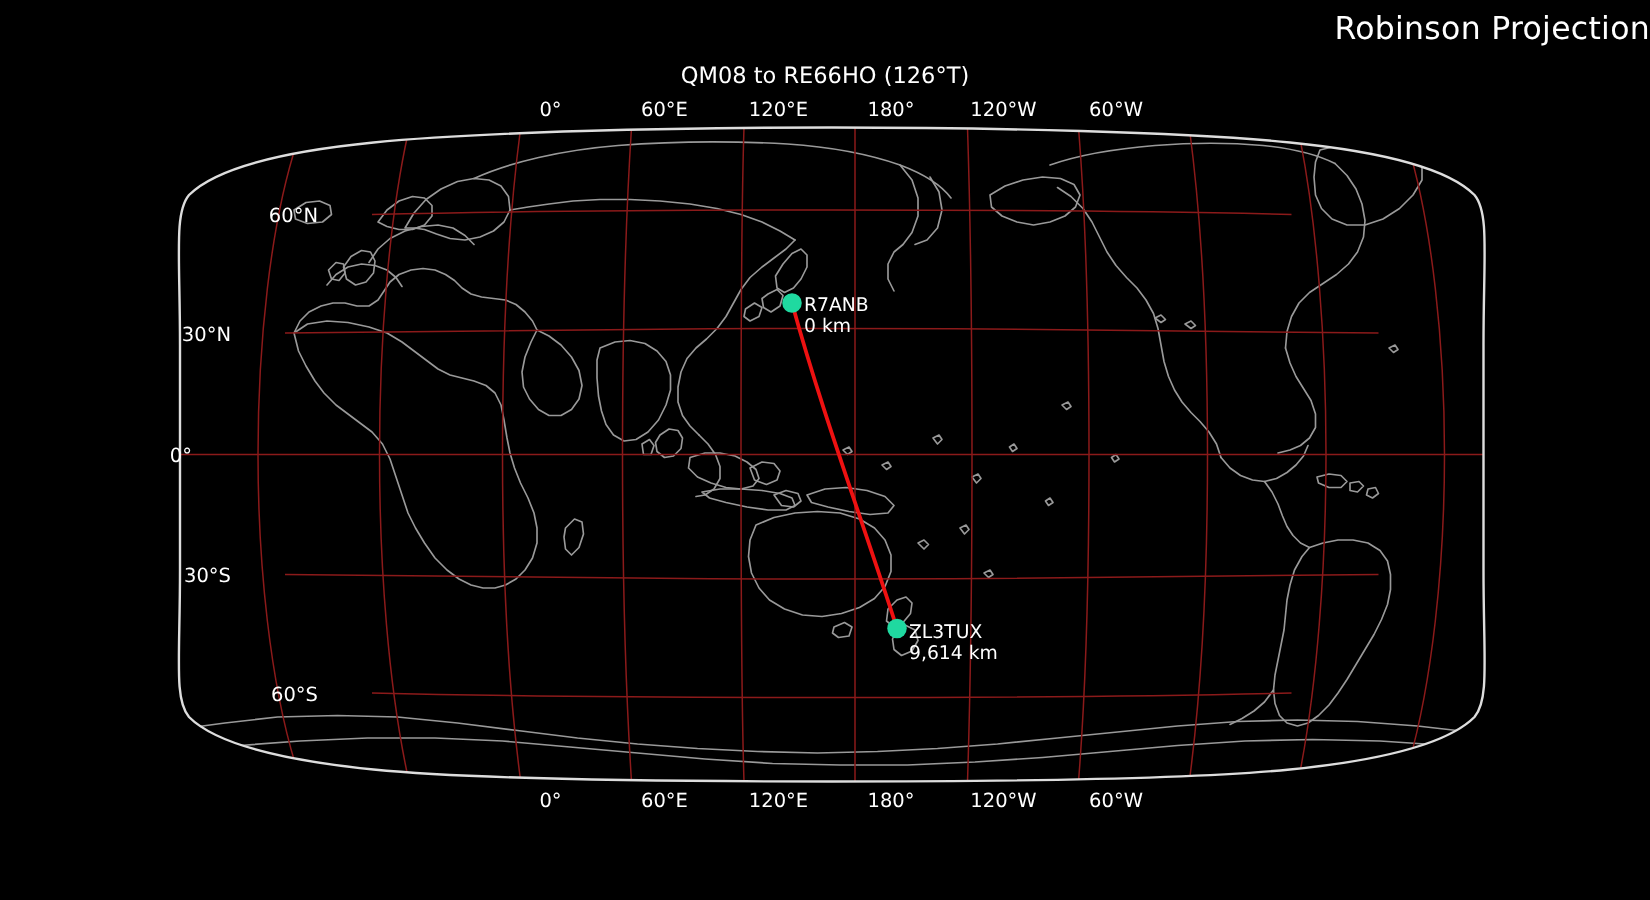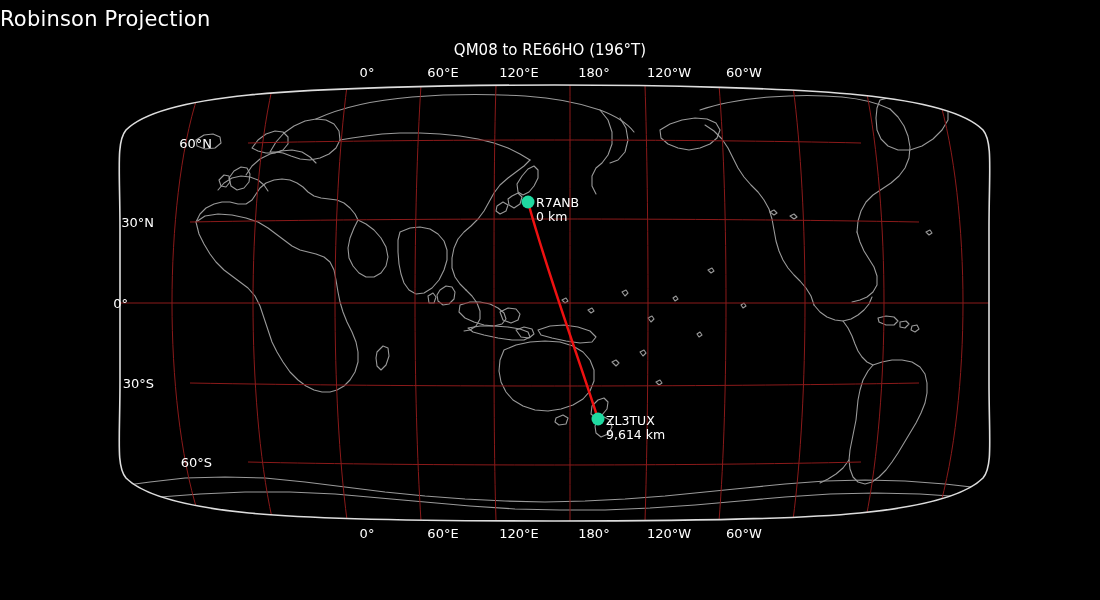--- a/index.html
+++ b/index.html
@@ -21,21 +21,21 @@
     left: 0; top: 0;
     width: 1100px;
     height: 600px;
     background: #000000;
   }
   #title {
     position: absolute;
     left: 0;
     top: 7px;
     width: 1100px;
-    text-align: left;
+    text-align: right;
     font-size: 21px;
     letter-spacing: 0.2px;
     color: #ffffff;
   }
   #subtitle {
     position: absolute;
     left: 0;
     top: 41px;
     width: 1100px;
     text-align: center;
@@ -57,21 +57,21 @@
     font-size: 12.5px;
     fill: #ffffff;
   }
 </style>
 </head>
 <body>
 
 <div id="app">
 
   <div id="title">Robinson Projection</div>
-  <div id="subtitle">QM08 to RE66HO (196°T)</div>
+  <div id="subtitle">QM08 to RE66HO (126°T)</div>
 
   <svg id="map-svg" width="1100" height="600" viewBox="0 0 1100 600">
 
     <defs>
       <clipPath id="mapclip">
         <path d="M 554.5 85
                  C 660 85, 790 88, 860 95
                  C 920 101, 965 112, 983 130
                  C 993 142, 989 170, 989 230
                  C 989 270, 989 303, 989 303

